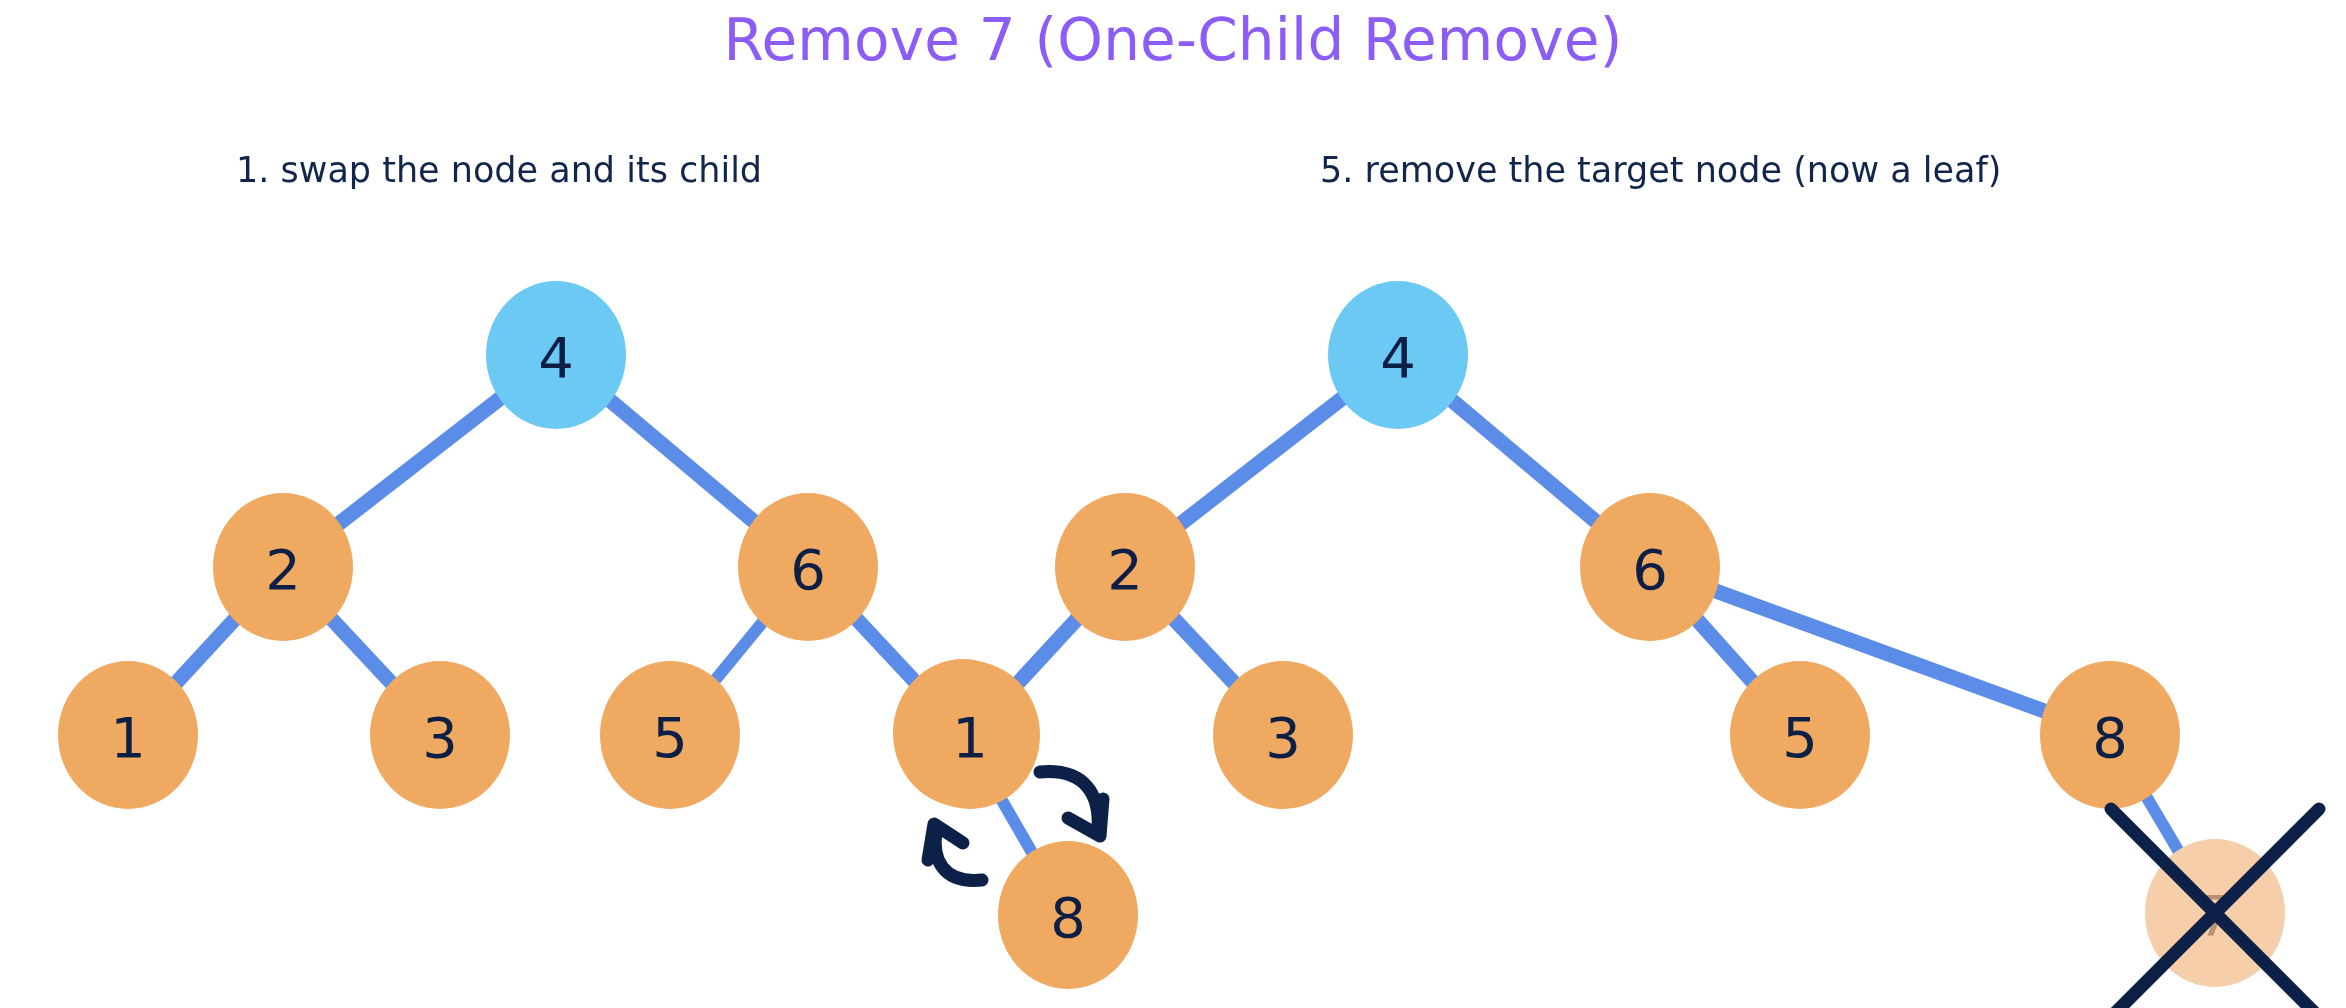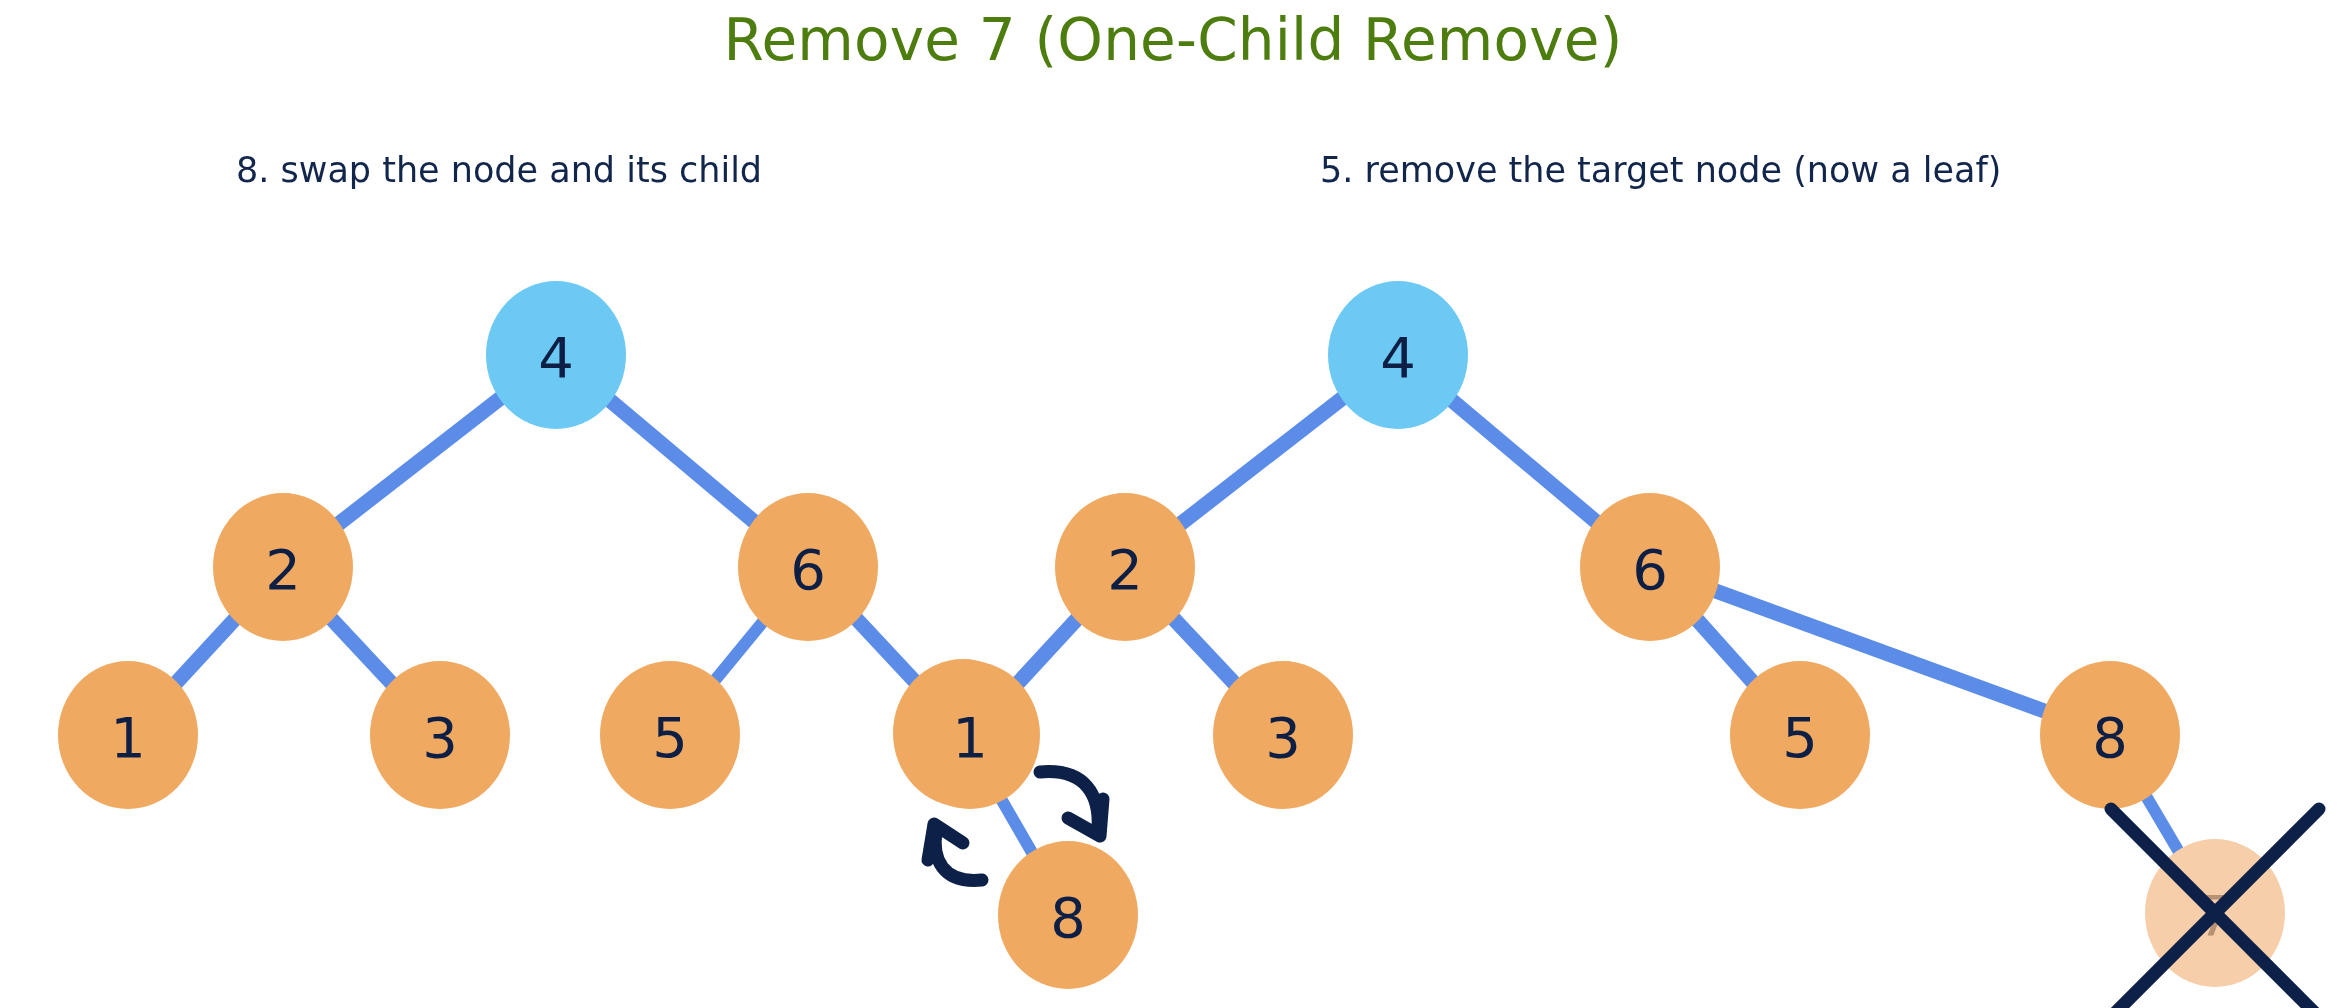--- a/index.html
+++ b/index.html
@@ -20,21 +20,21 @@
     height: 1008px;
     background: #ffffff;
   }
   .title {
     position: absolute;
     left: 0;
     top: 6px;
     width: 2346px;
     text-align: center;
     font-size: 58px;
-    color: #4d7c0f;
+    color: #8b5cf6;
     letter-spacing: 0.2px;
     white-space: nowrap;
   }
   .panel-caption {
     position: absolute;
     font-size: 35px;
     color: #12264c;
     white-space: nowrap;
   }
   #caption-left  { left: 236px; top: 150px; }
@@ -59,21 +59,21 @@
     opacity: 0.72;
   }
 </style>
 </head>
 <body>
 
 <div id="stage">
 
   <div class="title">Remove 7 (One-Child Remove)</div>
 
-  <div class="panel-caption" id="caption-left">8. swap the node and its child</div>
+  <div class="panel-caption" id="caption-left">1. swap the node and its child</div>
 
   <div class="panel-caption" id="caption-right">5. remove the target node (now a leaf)</div>
 
   <svg class="diagram" viewBox="0 0 2346 1008">
     <g id="edges-layer">
         <line x1="556" y1="355" x2="283" y2="567" stroke="#5b8de8" stroke-width="15" stroke-linecap="butt"></line>
         <line x1="556" y1="355" x2="808" y2="567" stroke="#5b8de8" stroke-width="15" stroke-linecap="butt"></line>
         <line x1="283" y1="567" x2="128" y2="735" stroke="#5b8de8" stroke-width="15" stroke-linecap="butt"></line>
         <line x1="283" y1="567" x2="440" y2="735" stroke="#5b8de8" stroke-width="15" stroke-linecap="butt"></line>
         <line x1="808" y1="567" x2="670" y2="735" stroke="#5b8de8" stroke-width="12" stroke-linecap="butt"></line>

